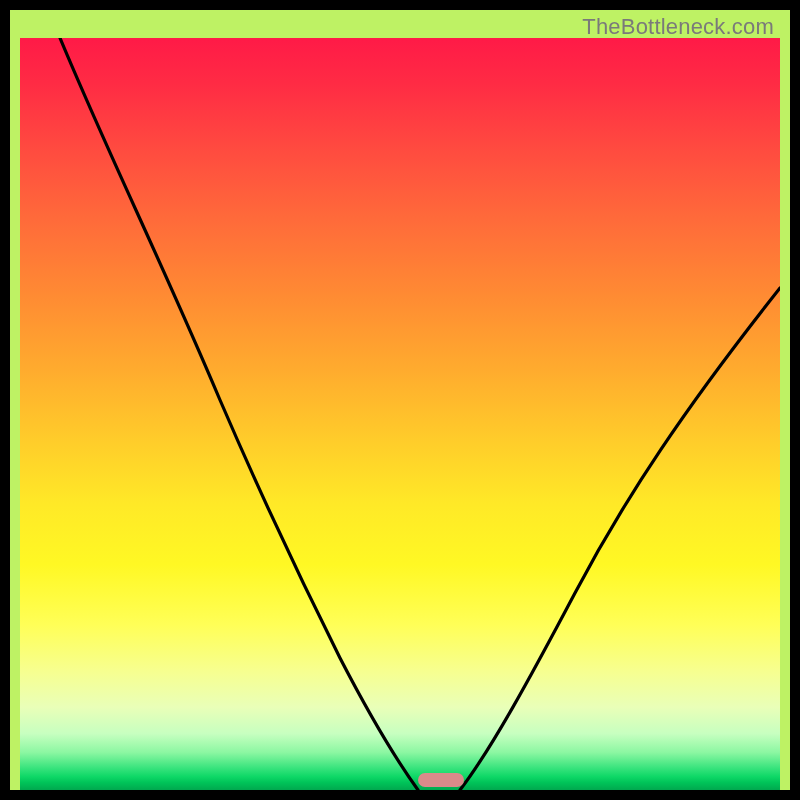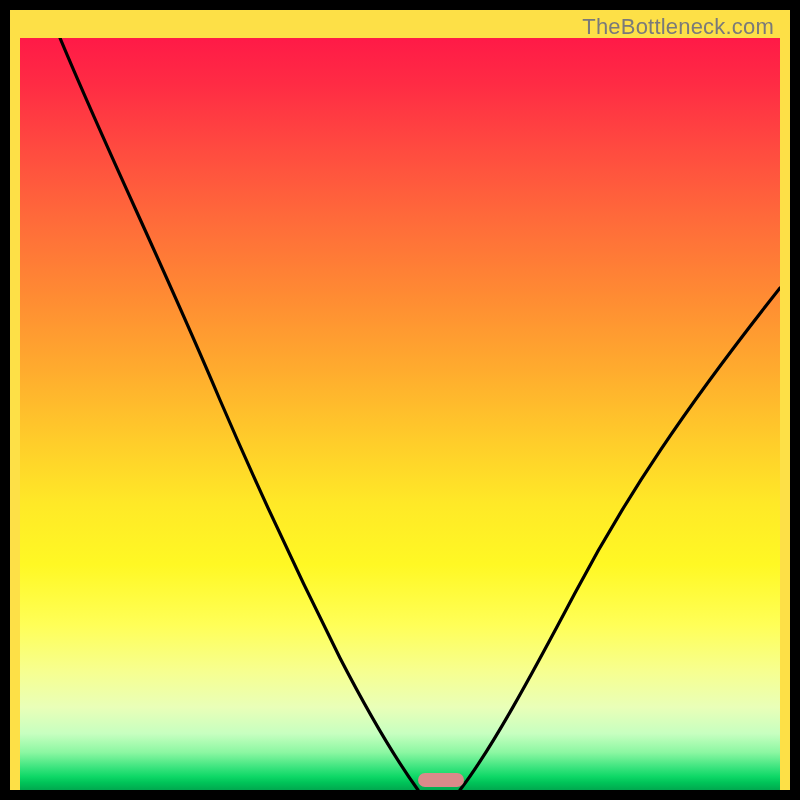--- a/index.html
+++ b/index.html
@@ -10,21 +10,21 @@
     background: #000;
     overflow: hidden;
     font-family: Arial, Helvetica, sans-serif;
   }
   .frame {
     position: absolute;
     left: 10px;
     top: 10px;
     width: 780px;
     height: 780px;
-    background: #fde047;
+    background: #bef264;
   }
   .plot {
     position: absolute;
     left: 10px;
     top: 28px;
     width: 760px;
     height: 752px;
   }
   .gradient {
     position: absolute;

